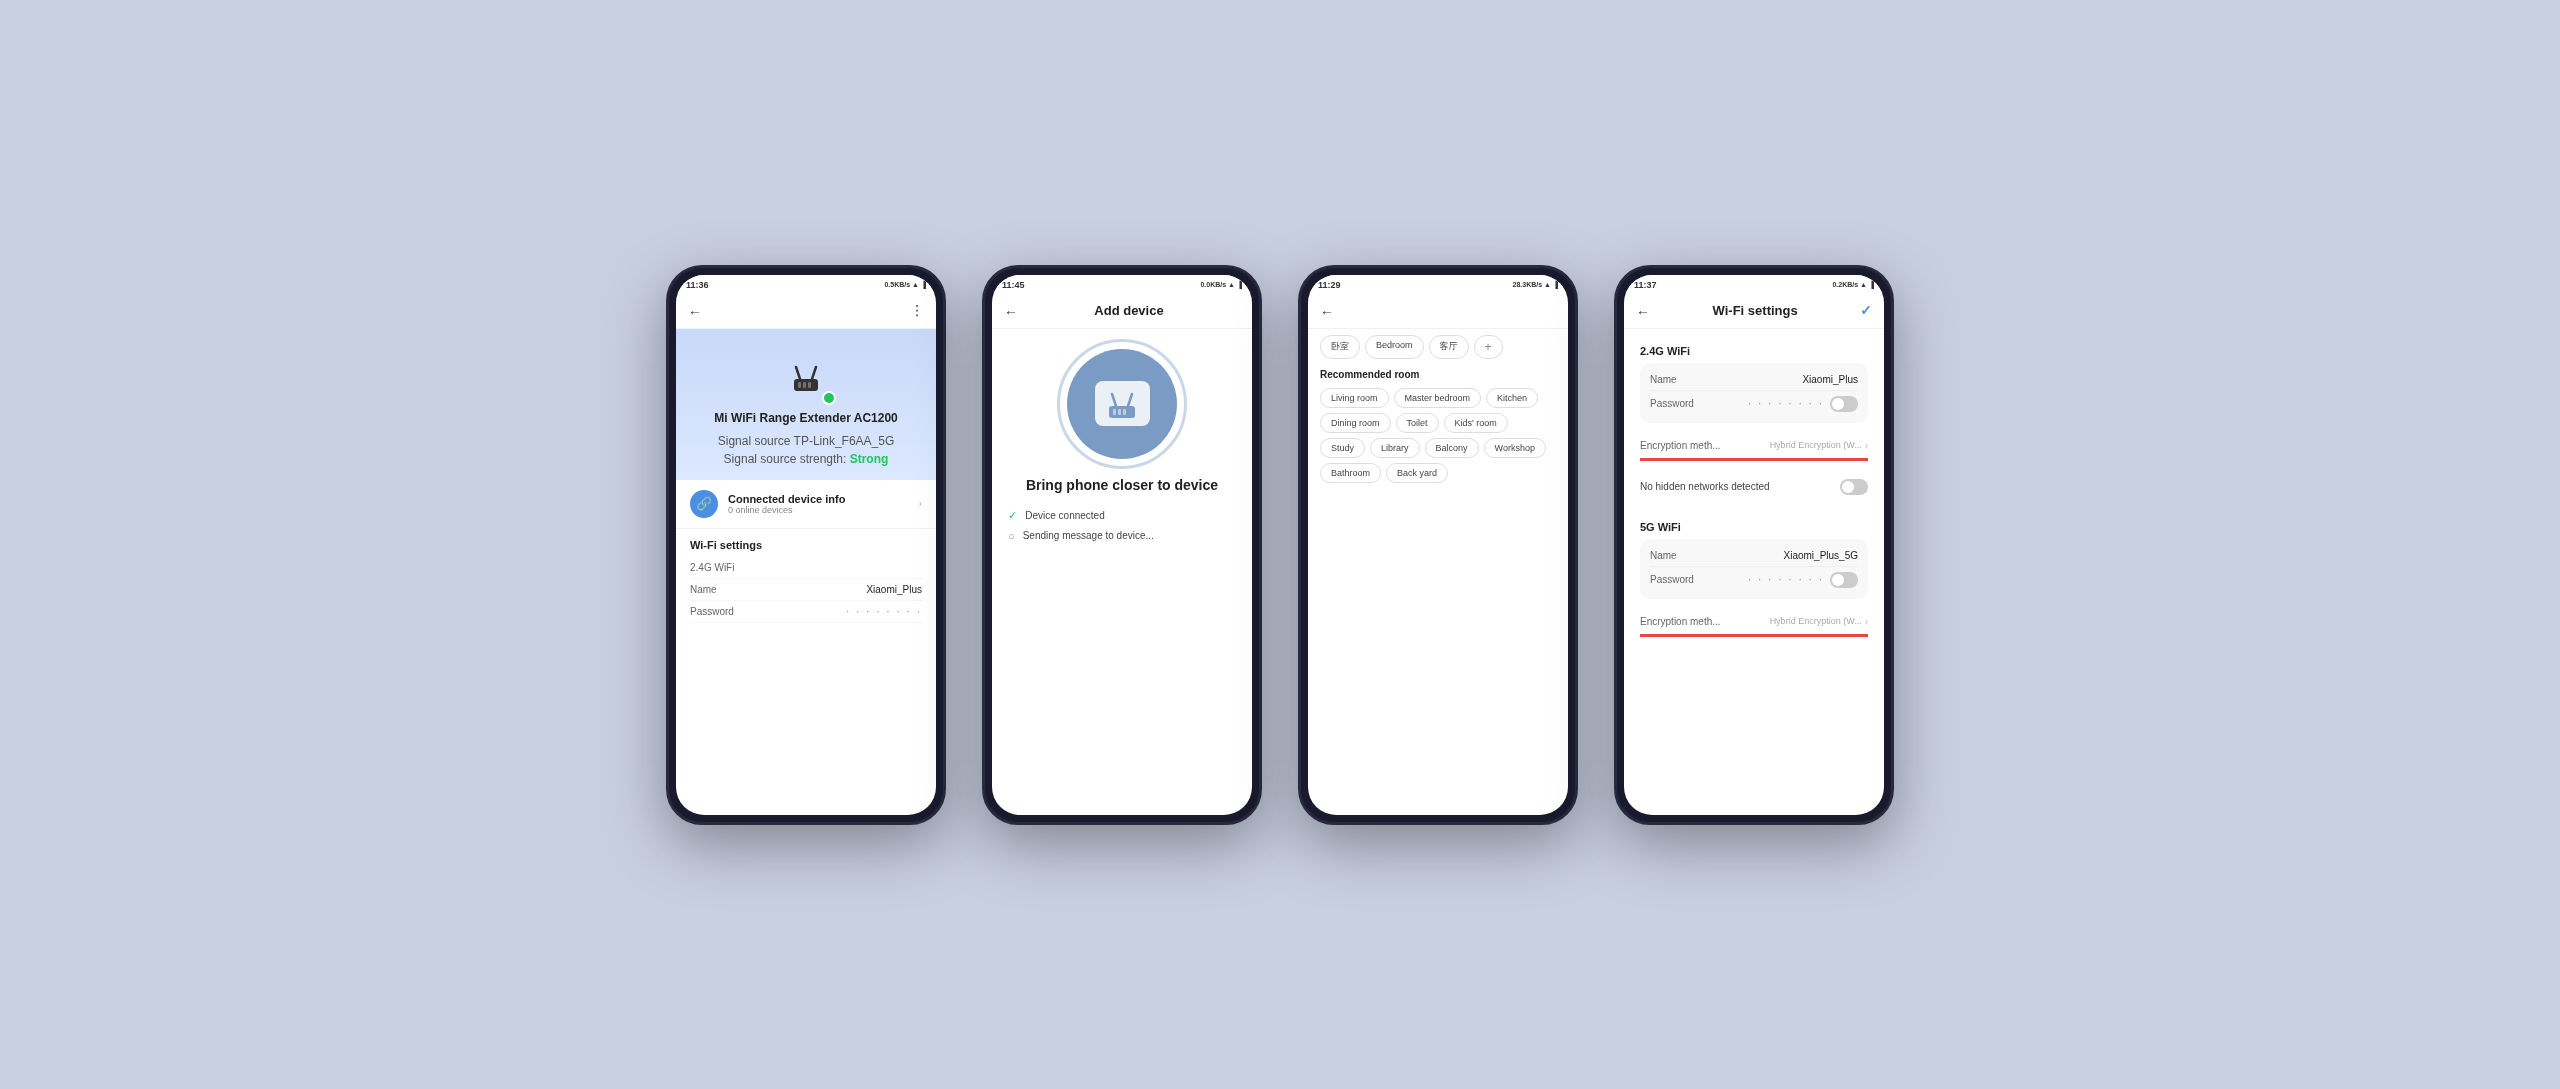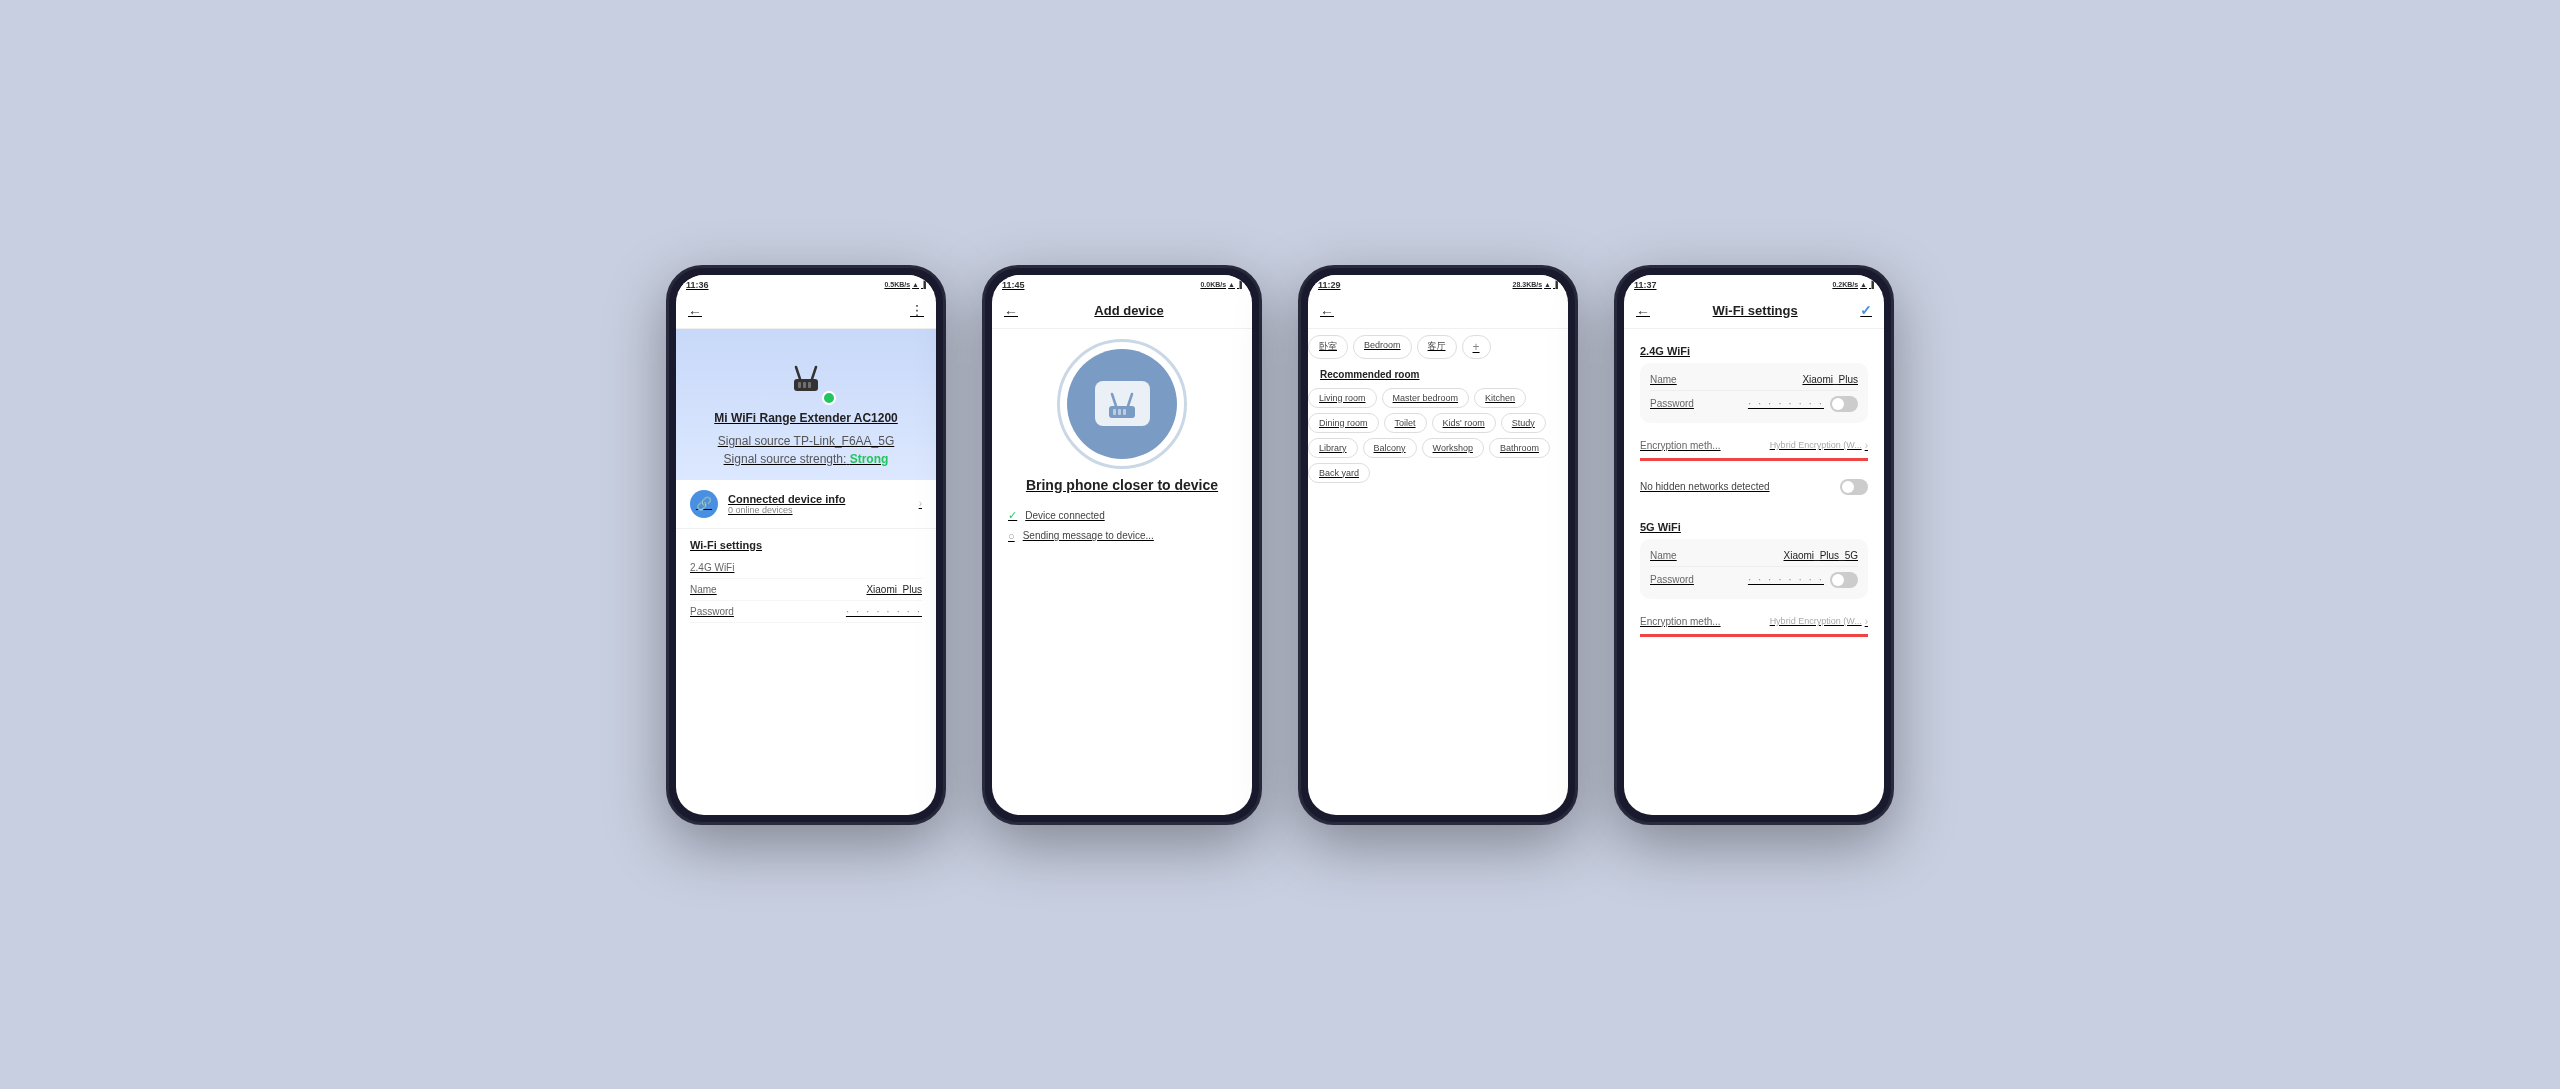--- a/index.html
+++ b/index.html
@@ -11,21 +11,20 @@
       align-items: center;
       justify-content: center;
       font-family: -apple-system, 'Helvetica Neue', Arial, sans-serif;
       overflow: hidden;
     }
     .phones-container {
       display: flex;
       gap: 36px;
       align-items: center;
       justify-content: center;
-      text-decoration: underline;
     }
     .phone {
       width: 280px;
       height: 560px;
       background: #1a1a2e;
       border-radius: 36px;
       border: 2px solid #2a2a3e;
       box-shadow: 0 20px 60px rgba(0,0,0,0.35), inset 0 0 0 1px rgba(255,255,255,0.08);
       overflow: hidden;
       position: relative;
@@ -212,21 +211,21 @@
     }
     .select-room-sub {
       font-size: 9px;
       color: #888;
       margin-top: 2px;
     }
     .room-tags {
       display: flex;
       flex-wrap: wrap;
       gap: 5px;
-      padding: 6px 0;
+      padding: 6px 12px;
     }
     .room-tag {
       border: 1px solid #ddd;
       border-radius: 14px;
       padding: 4px 10px;
       font-size: 9px;
       color: #444;
       cursor: pointer;
       background: #fff;
     }

